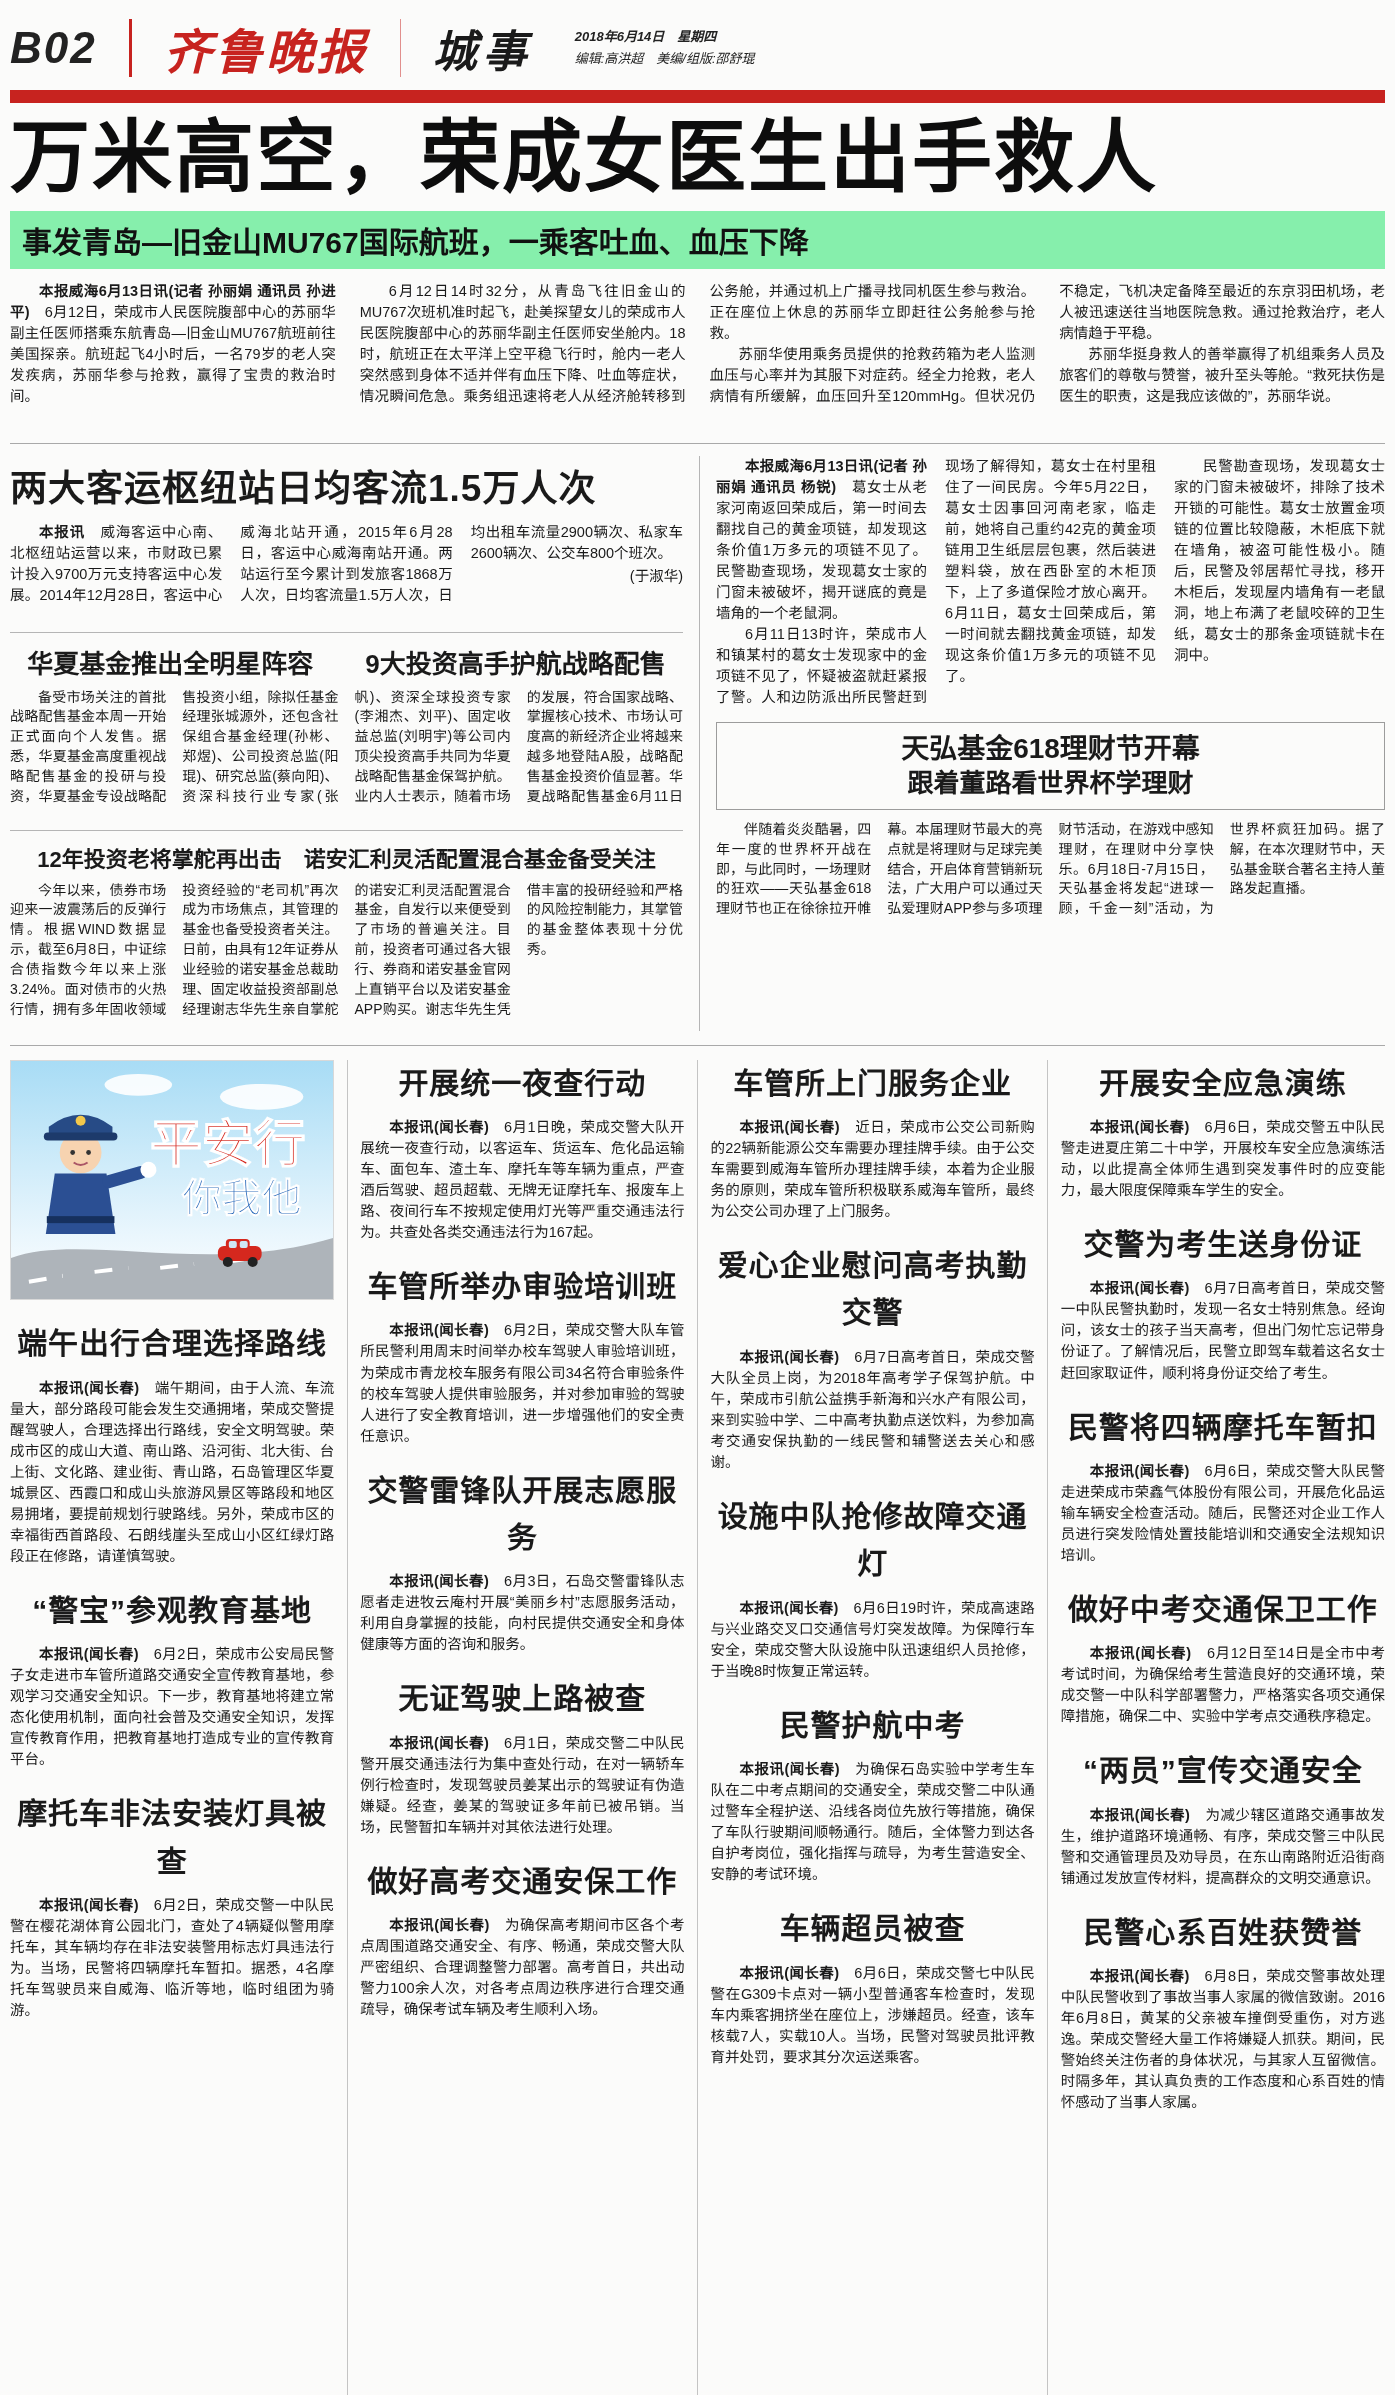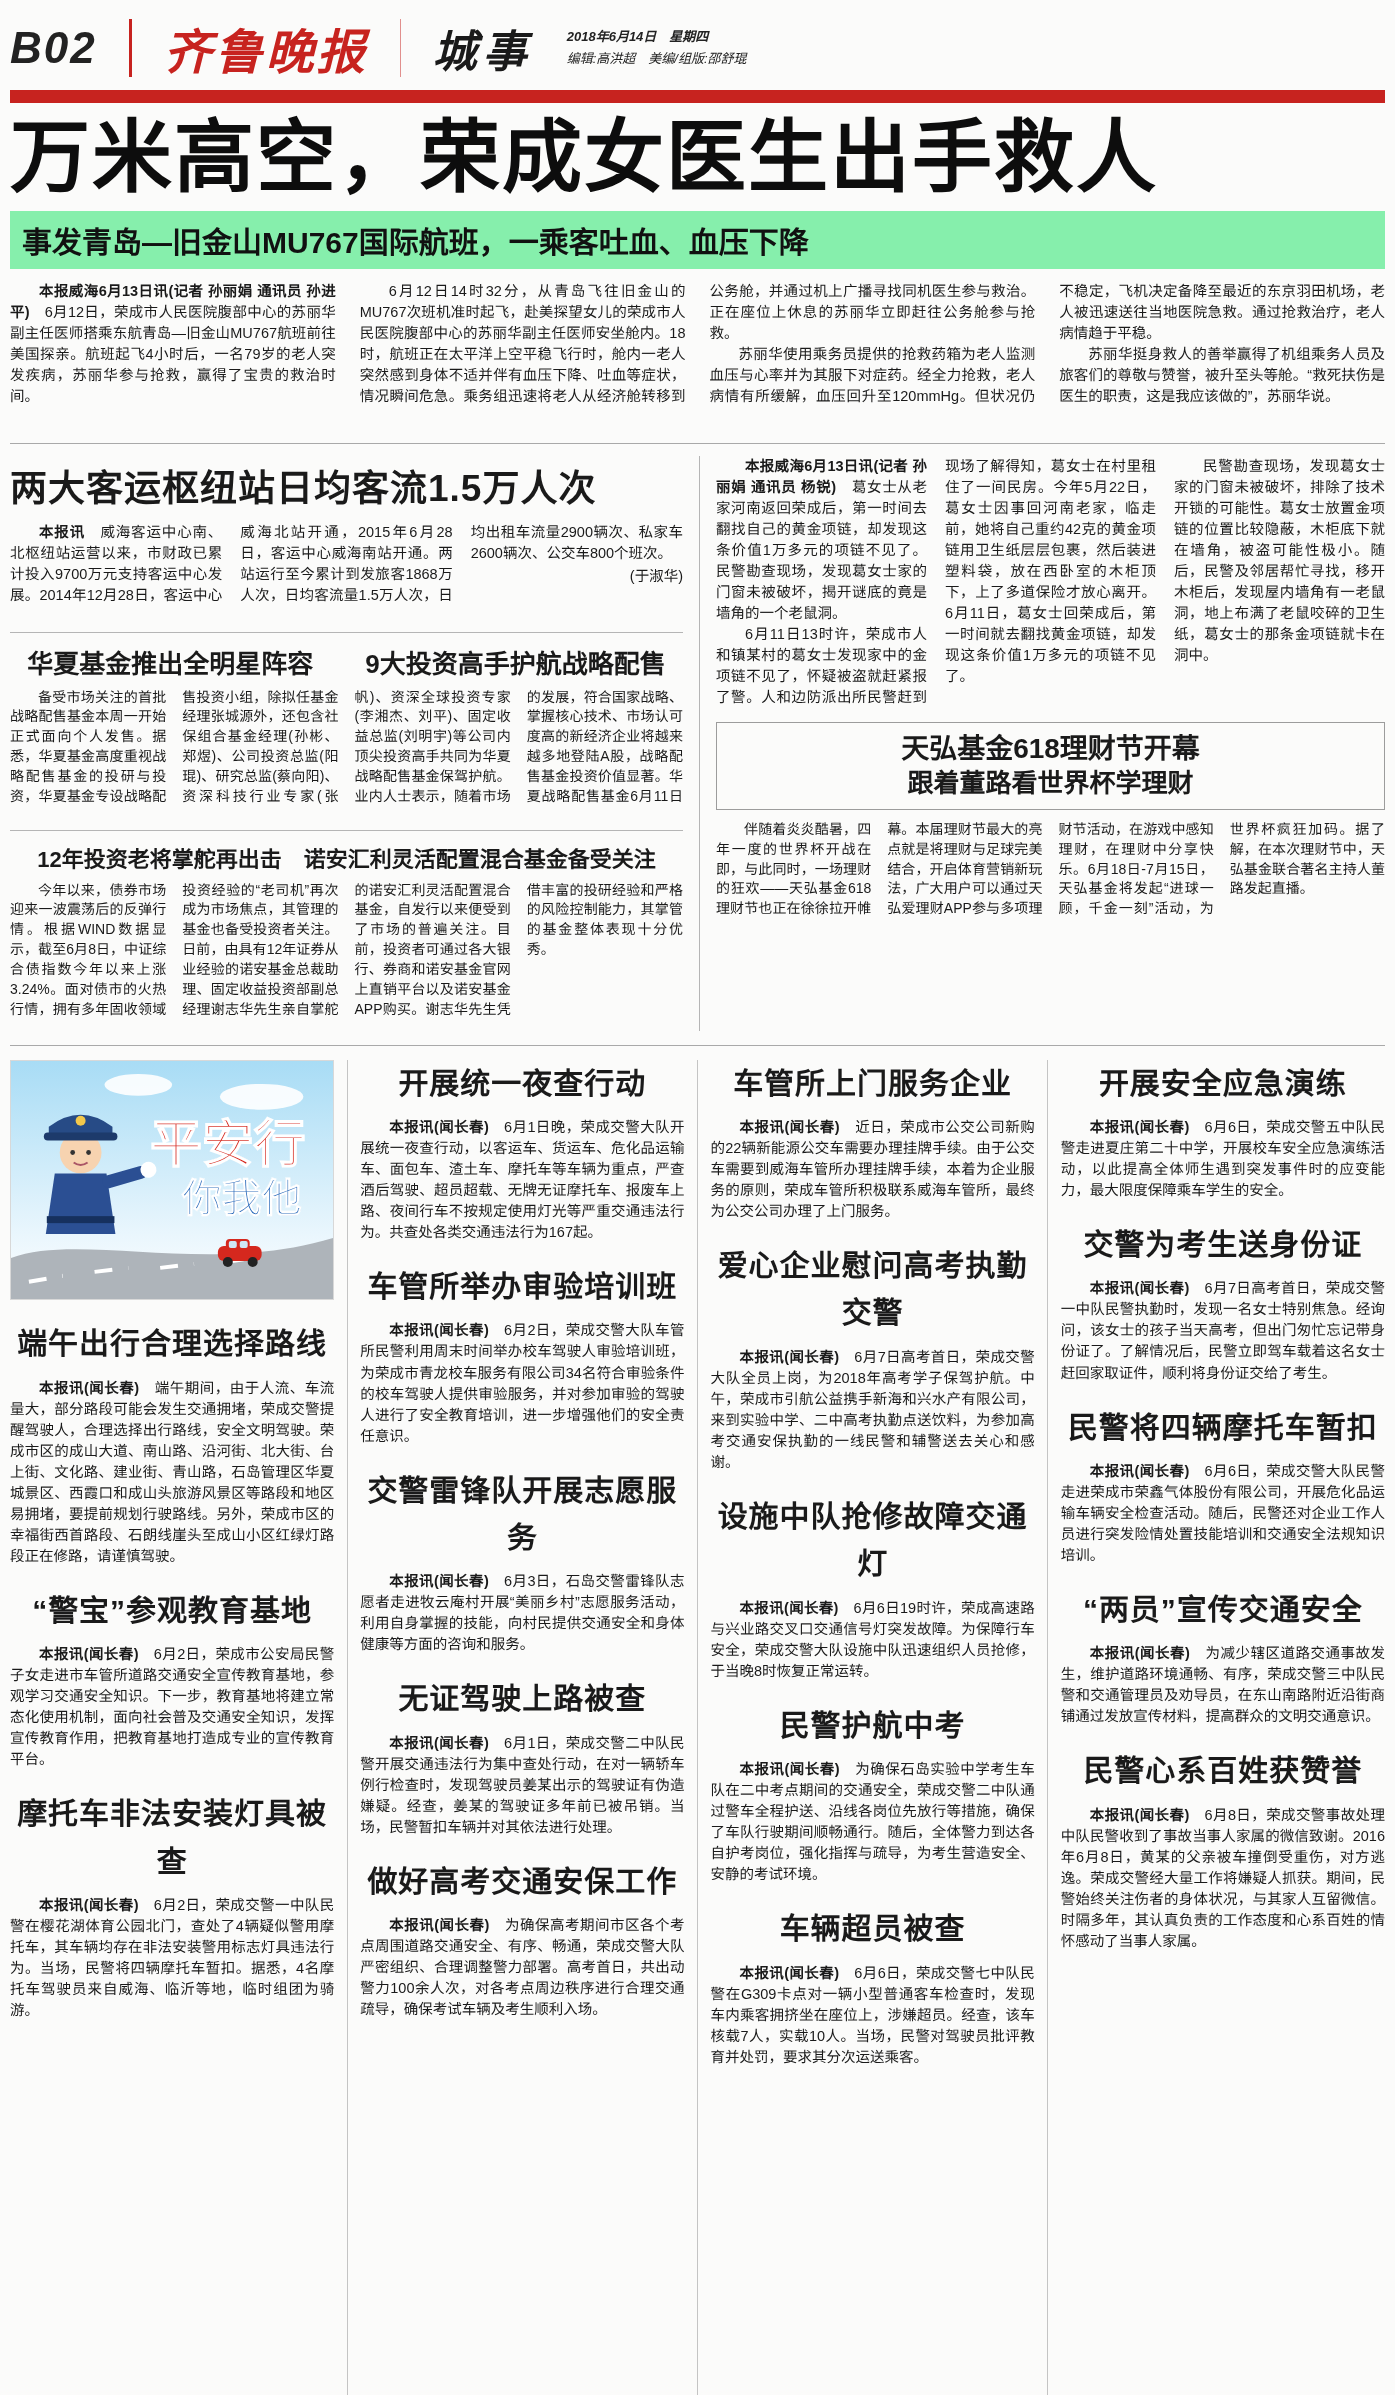--- a/index.html
+++ b/index.html
@@ -12,21 +12,21 @@
   .page { width: 1395px; padding: 6px 10px 20px; }
 
   
   .masthead-row { display: flex; align-items: center; height: 84px; gap: 32px; font-style: italic; }
   .page-no { font-size: 44px; font-weight: bold; letter-spacing: 2px; color: #222; }
   .v-rule-red { width: 3px; height: 58px; background: #c7231f; }
   .v-rule-gray { width: 1px; height: 58px; background: #c7231f; opacity: .5; }
   .masthead { font-family: "Liberation Serif", "DejaVu Serif", serif; font-weight: bold;
               font-size: 48px; color: #c7231f; letter-spacing: 3px; }
   .section-name { font-size: 44px; font-weight: bold; letter-spacing: 6px; }
-  .dateblock { margin-left: 2px; font-size: 13px; line-height: 1.7; color: #222; }
+  .dateblock { margin-left: 10px; font-size: 13px; line-height: 1.7; color: #222; }
   .dateblock .d1 { font-weight: bold; }
   .accent-bar { height: 13px; background: #c7231f; }
 
   
   .lead-headline { font-size: 80px; font-weight: 900; letter-spacing: 2px;
                    line-height: 1.12; margin: 10px 0 8px; white-space: nowrap; color: #0d0d0d; }
   .lead-subhead { background: #86efac; font-size: 30px; font-weight: bold;
                   padding: 7px 12px; margin-bottom: 12px; color: #111; }
   .body-text { font-size: 14.5px; line-height: 1.45; text-align: justify; }
   .body-text p, .para { text-indent: 2em; margin: 0; }
@@ -256,20 +256,24 @@
         </article>
         <article class="brief">
           <h3 class="brief-title">交警为考生送身份证</h3>
           <p class="body-text brief-body"><strong>本报讯(闻长春)　</strong>6月7日高考首日，荣成交警一中队民警执勤时，发现一名女士特别焦急。经询问，该女士的孩子当天高考，但出门匆忙忘记带身份证了。了解情况后，民警立即驾车载着这名女士赶回家取证件，顺利将身份证交给了考生。</p>
         </article>
         <article class="brief">
           <h3 class="brief-title">民警将四辆摩托车暂扣</h3>
           <p class="body-text brief-body"><strong>本报讯(闻长春)　</strong>6月6日，荣成交警大队民警走进荣成市荣鑫气体股份有限公司，开展危化品运输车辆安全检查活动。随后，民警还对企业工作人员进行突发险情处置技能培训和交通安全法规知识培训。</p>
         </article>
         <article class="brief">
+          <h3 class="brief-title">做好中考交通保卫工作</h3>
+          <p class="body-text brief-body"><strong>本报讯(闻长春)　</strong>6月12日至14日是全市中考考试时间，为确保给考生营造良好的交通环境，荣成交警一中队科学部署警力，严格落实各项交通保障措施，确保二中、实验中学考点交通秩序稳定。</p>
+        </article>
+        <article class="brief">
           <h3 class="brief-title">“两员”宣传交通安全</h3>
           <p class="body-text brief-body"><strong>本报讯(闻长春)　</strong>为减少辖区道路交通事故发生，维护道路环境通畅、有序，荣成交警三中队民警和交通管理员及劝导员，在东山南路附近沿街商铺通过发放宣传材料，提高群众的文明交通意识。</p>
         </article>
         <article class="brief">
           <h3 class="brief-title">民警心系百姓获赞誉</h3>
           <p class="body-text brief-body"><strong>本报讯(闻长春)　</strong>6月8日，荣成交警事故处理中队民警收到了事故当事人家属的微信致谢。2016年6月8日，黄某的父亲被车撞倒受重伤，对方逃逸。荣成交警经大量工作将嫌疑人抓获。期间，民警始终关注伤者的身体状况，与其家人互留微信。时隔多年，其认真负责的工作态度和心系百姓的情怀感动了当事人家属。</p>
         </article>
       </div>
   </section>
 

